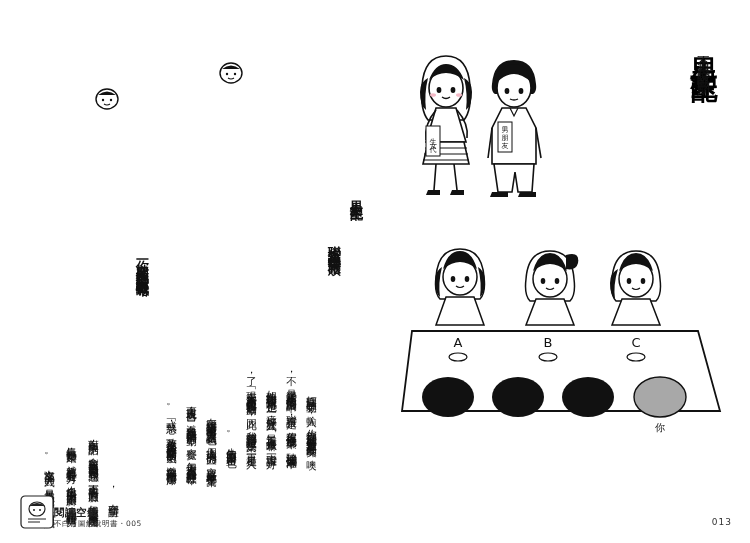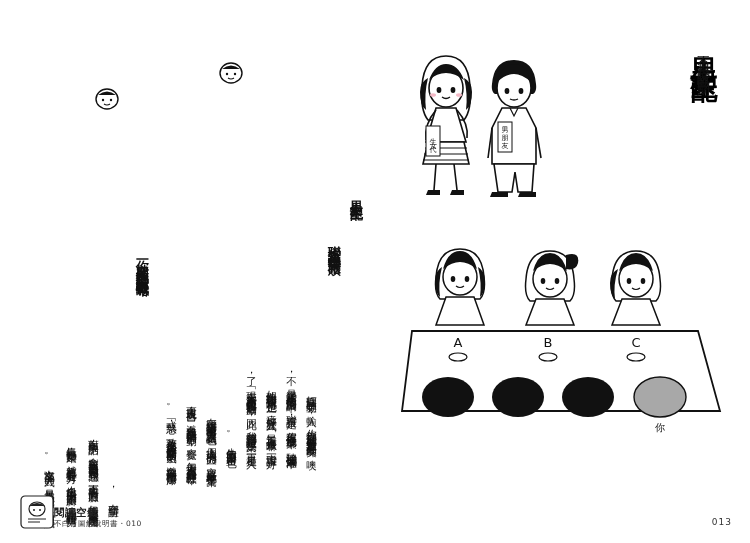--- a/index.html
+++ b/index.html
@@ -175,21 +175,21 @@
           <ellipse cx="17" cy="14" rx="8" ry="7" fill="#fff" stroke="#222" stroke-width="1.2"></ellipse>
           <path d="M9 11 Q17 5 25 11" fill="#222"></path>
           <circle cx="14" cy="15" r="1" fill="#222"></circle>
           <circle cx="20" cy="15" r="1" fill="#222"></circle>
           <path d="M8 24 h18" stroke="#222" stroke-width="1"></path>
           <path d="M8 27 h12" stroke="#222" stroke-width="1"></path>
         </svg>
       </div>
       <div class="footer-text">
         <div class="t1">閱讀空氣</div>
-        <div class="t2">不白目圖解說明書・<span>010</span></div>
+        <div class="t2">不白目圖解說明書・<span>005</span></div>
       </div>
     </div>
   </div>
 
   <div class="right-page">
 
     <div class="title-block">
       <div class="main-title">男生女生配</div>
     </div>
     <div class="sub-title">不負責・聯誼教戰守則</div>

